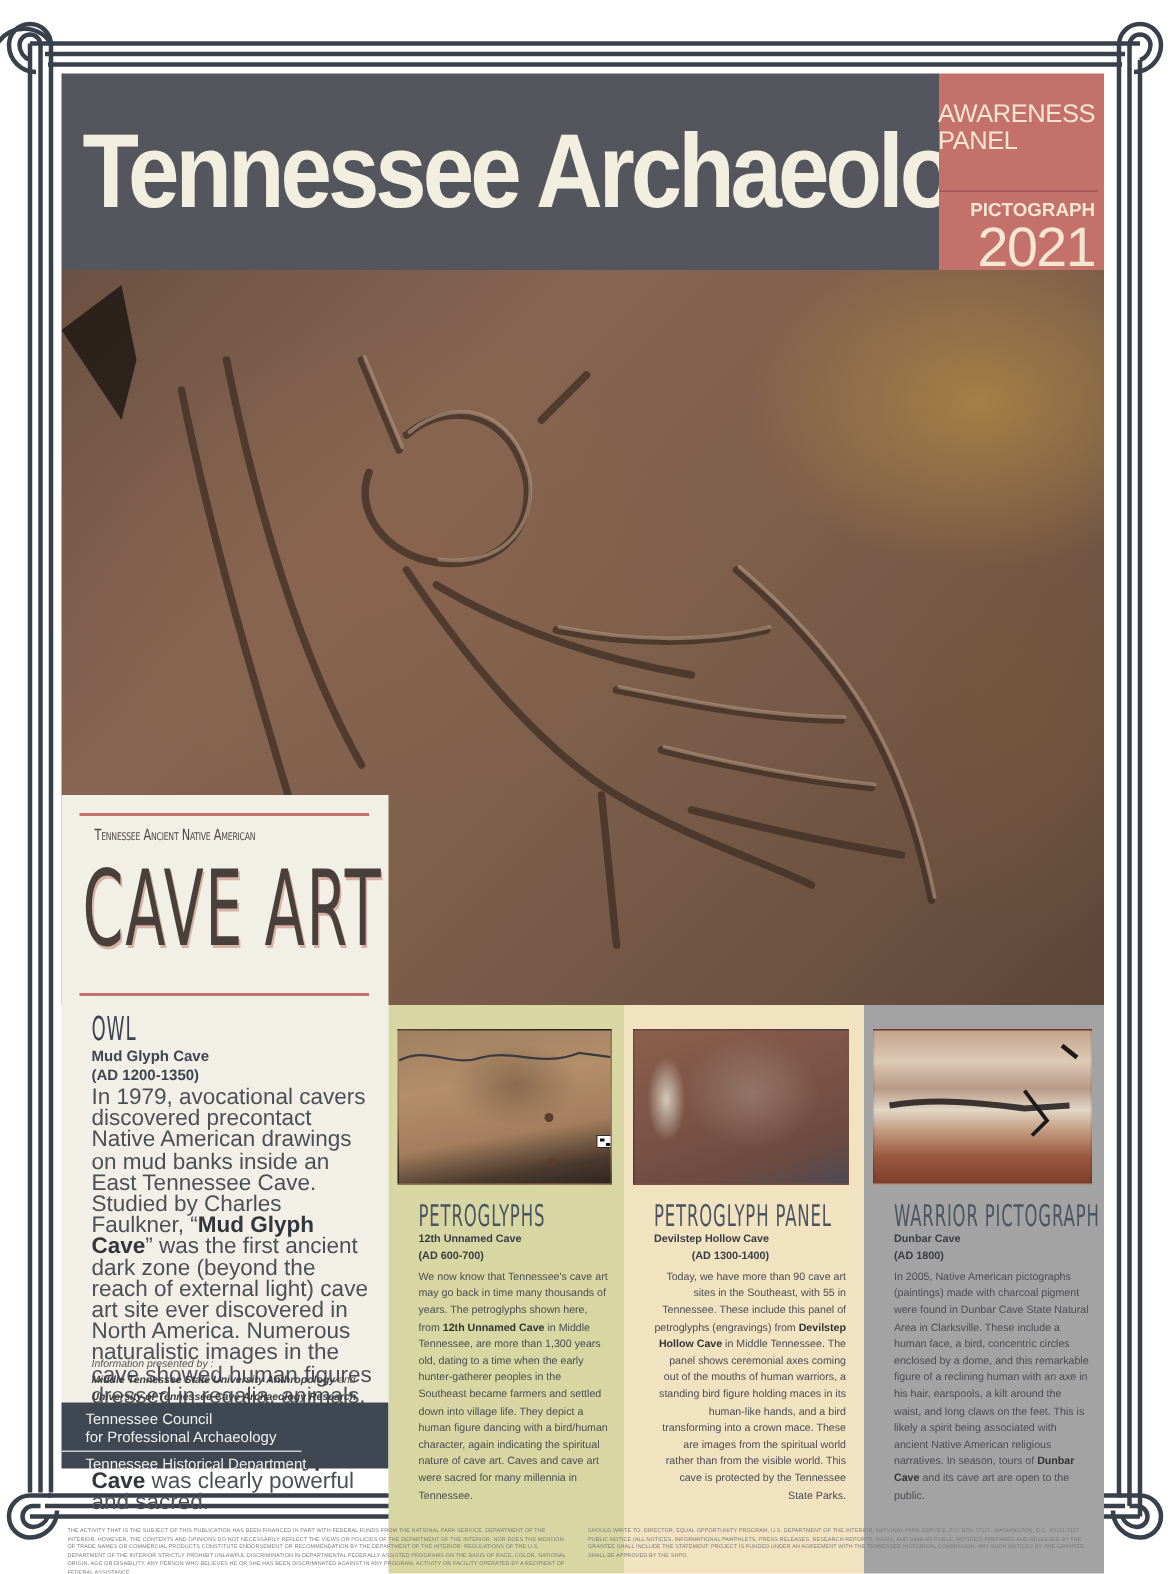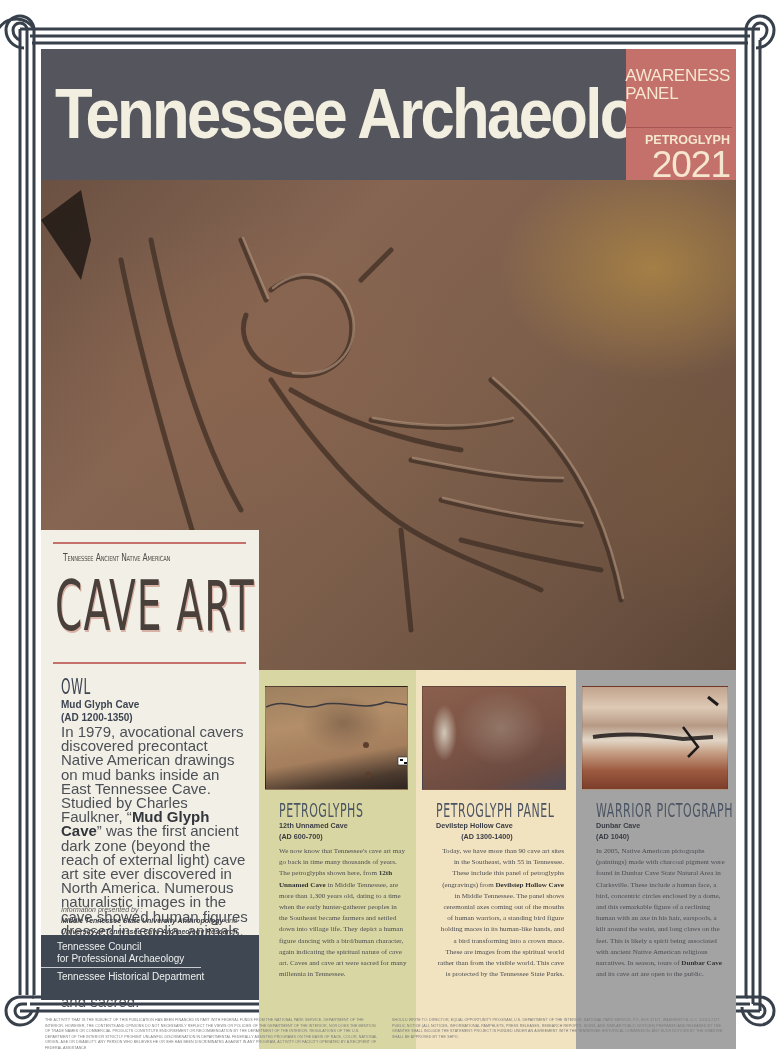--- a/index.html
+++ b/index.html
@@ -36,31 +36,31 @@
   .cave-art { position:absolute; left:14px; top:36px; font-family:"DejaVu Sans", sans-serif; font-size:70px; line-height:80px; color:#4a403b;
               letter-spacing:2px; transform:scaleX(0.56); transform-origin:left; white-space:nowrap; text-shadow:2px 2px 0 #d9b2a6; font-weight:normal; }
   .owl-title { position:absolute; left:20px; top:144px; font-family:"DejaVu Sans", sans-serif; font-size:22px; color:#3e4552; transform:scaleX(0.55); transform-origin:left; letter-spacing:1px; }
   .owl-sub { position:absolute; left:20px; top:168px; font-size:10px; font-weight:bold; color:#3e4552; line-height:13px; }
   .owl-body { position:absolute; left:20px; top:195px; width:190px; font-size:15px; line-height:14.2px; color:#4c4f56; }
   .owl-body b { color:#34363d; }
   .info-credit { position:absolute; left:20px; top:393px; width:195px; font-size:7px; line-height:11px; font-style:italic; color:#555; }
   .info-credit b { color:#3b3e45; }
   .photo-credit { position:absolute; left:20px; top:424px; font-size:7px; font-style:italic; color:#666; }
 
-  .footer-panel { position:absolute; left:41px; top:935px; width:218px; height:65px; background:#3e4752; color:#eef0ee; }
+  .footer-panel { position:absolute; left:41px; top:935px; width:218px; height:44px; background:#3e4752; color:#eef0ee; }
   .fp1 { position:absolute; left:16px; top:6px; font-size:10px; line-height:12px; }
   .fp-rule { position:absolute; left:0; top:32px; width:160px; height:1px; background:#c8ccd0; }
   .fp2 { position:absolute; left:16px; top:36px; font-size:10px; }
 
   
   .card { position:absolute; top:670px; height:411px;padding-left:24px; }
   .card .pic { position:absolute; left:6px; top:16px; height:104px; border:1px solid rgba(0,0,0,0.1); overflow:hidden; }
   .card .ctitle { position:absolute; left:20px; top:128px; font-family:"DejaVu Sans", sans-serif; font-size:20px; color:#4a5462; transform:scaleX(0.55); transform-origin:left; white-space:nowrap; letter-spacing:1px; }
   .card .csub { position:absolute; left:20px; top:150px; font-size:7.2px; font-weight:bold; color:#3a3c44; line-height:11px; }
-  .card .cbody { position:absolute; left:20px; top:176px; font-size:7.1px; line-height:11.2px; color:#4c4d52;font-family:Liberation Serif, serif; }
+  .card .cbody { position:absolute; left:20px; top:176px; font-size:7.1px; line-height:11.2px; color:#4c4d52; }
   .card .cbody b { color:#333; }
 
   .card1 { left:259px; width:157px; background:#d8d6a3; }
   .card2 { left:416px; width:160px; background:#f1e2c0;text-align:right; }
   .card3 { left:576px; width:160px; background:#a3a3a3; }
 
   .pic1 { width:143px; background:
      radial-gradient(ellipse 60px 40px at 55% 35%, rgba(110,85,65,0.6), rgba(0,0,0,0) 70%),
      linear-gradient(170deg, #9e8060 0%, #b38e69 35%, #a47e5d 65%, #4b3a2e 86%, #2f2520 100%); }
   .pic2 { width:144px; background:
@@ -113,21 +113,21 @@
 
 <div class="header">
   <div class="title">Tennessee Archaeology</div>
 </div>
 <div class="badge">
   <div class="aw">
     <div>AWARENESS</div>
     <div>PANEL</div>
   </div>
   <div class="divider"></div>
-  <div class="sep">PETROGLYPH</div>
+  <div class="sep">PICTOGRAPH</div>
   <div class="yr">2021</div>
 </div>
 
 <div class="photo-main">
   <svg width="695" height="490" viewBox="0 0 695 490">
     <g fill="none" stroke-linecap="round">
       <path d="M0 40 L40 10 L50 60 L40 100 Z" fill="#1c1512" stroke="none" opacity="0.8"></path>
       <g stroke="#3f2e24" stroke-width="5" opacity="0.75">
         <path d="M200 60 L225 120"></path>
         <path d="M230 110 C260 85 300 95 310 140 C315 175 290 200 250 195 C215 190 195 160 205 135"></path>
@@ -216,19 +216,19 @@
   <div class="pic pic3">
     <svg width="146" height="104">
       <path d="M10 50 C40 45 70 48 100 52 L130 50" stroke="#1f1a1a" stroke-width="4" fill="none" opacity="0.85"></path>
       <path d="M100 40 L115 60 L105 70" stroke="#1f1a1a" stroke-width="2.5" fill="none"></path>
       <path d="M125 10 L135 18" stroke="#1f1a1a" stroke-width="3"></path>
     </svg>
   </div>
   <div class="ctitle">WARRIOR PICTOGRAPH</div>
   <div class="csub">
     <div>Dunbar Cave</div>
-    <div>(AD 1040)</div>
+    <div>(AD 1800)</div>
   </div>
   <div class="cbody" style="width:130px"><span>In 2005, Native American pictographs (paintings) made with charcoal pigment were found in Dunbar Cave State Natural Area in Clarksville. These include a human face, a bird, concentric circles enclosed by a dome, and this remarkable figure of a reclining human with an axe in his hair, earspools, a kilt around the waist, and long claws on the feet. This is likely a spirit being associated with ancient Native American religious narratives. In season, tours of </span><b>Dunbar Cave</b><span> and its cave art are open to the public.</span></div>
 </div>
 
 <div class="legal l">The activity that is the subject of this publication has been financed in part with Federal funds from the National Park Service, Department of the Interior. However, the contents and opinions do not necessarily reflect the views or policies of the Department of the Interior, nor does the mention of trade names or commercial products constitute endorsement or recommendation by the Department of the Interior. Regulations of the U.S. Department of the Interior strictly prohibit unlawful discrimination in departmental federally assisted programs on the basis of race, color, national origin, age or disability. Any person who believes he or she has been discriminated against in any program, activity or facility operated by a recipient of federal assistance</div>
 <div class="legal r">should write to: Director, Equal Opportunity Program, U.S. Department of the Interior, National Park Service, P.O. Box 37127, Washington, D.C. 20013-7127. Public notice (all notices, informational pamphlets, press releases, research reports, signs, and similar public notices) prepared and released by the grantee shall include the statement: project is funded under an agreement with the Tennessee Historical Commission. Any such notices by the grantee shall be approved by the SHPO.</div>
 
 </body></html>

